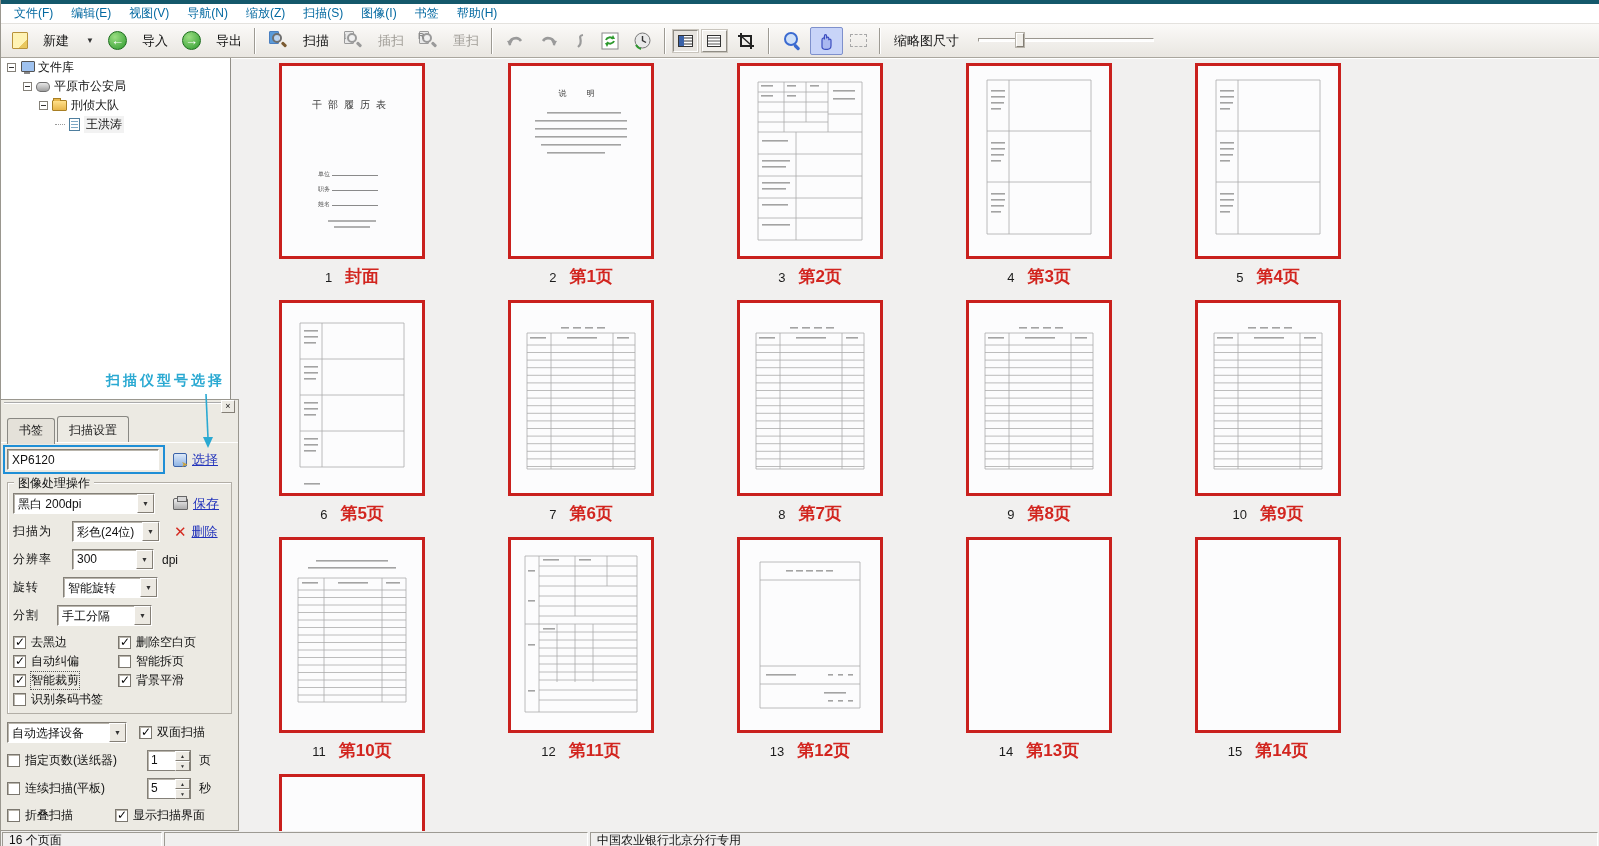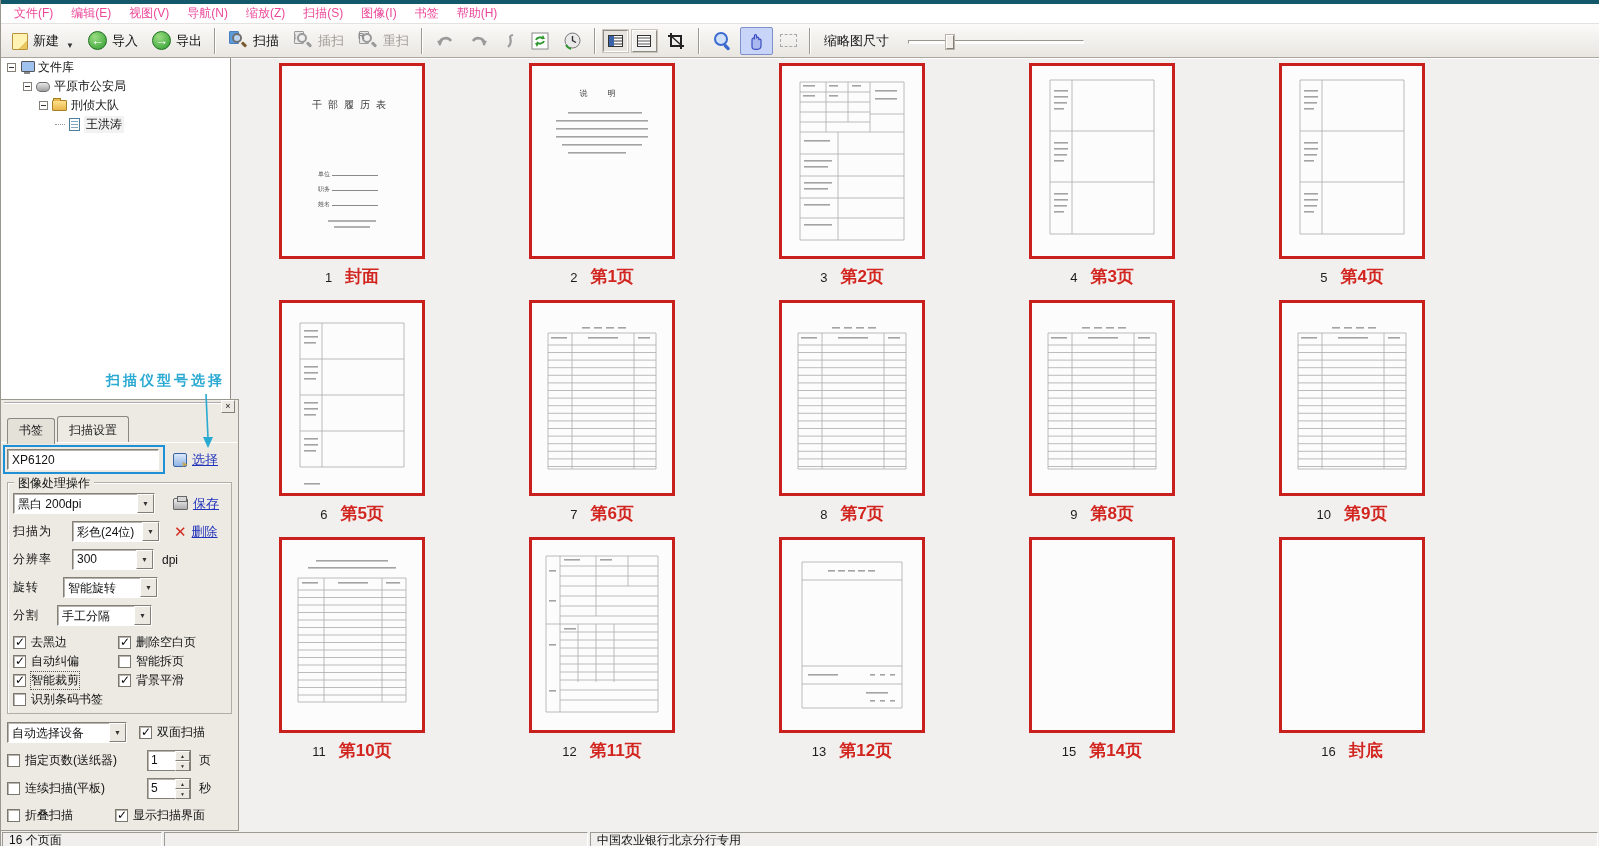--- a/index.html
+++ b/index.html
@@ -2,26 +2,26 @@
 <html><head>
 <meta charset="utf-8">
 <style>
   html,body{margin:0;padding:0;background:#cfcfcf;}
   *{box-sizing:border-box;font-family:"Liberation Sans","DejaVu Sans",sans-serif;}
   #app{width:1599px;height:846px;background:#f1f0ef;position:relative;overflow:hidden;border-left:1px solid #9a978f;}
 
   
   .title-strip{height:4px;background:#14586b;}
   .menubar{height:20px;background:#ffffff;display:flex;align-items:center;padding-left:4px;border-bottom:1px solid #e4e2de;}
-  .menu-item{font-size:12px;color:#ec4899;padding:2px 9px;cursor:default;}
+  .menu-item{font-size:12px;color:#0369a1;padding:2px 9px;cursor:default;}
 
   
   .toolbar{height:34px;background:linear-gradient(#fbfaf8,#e9e6e1);border-bottom:1px solid #aaa69e;display:flex;align-items:center;padding:0 4px;}
   .tsep{width:0;height:26px;border-left:1px solid #9d9a93;border-right:1px solid #ffffff;margin:0 5px;}
-  .tbtn{display:flex;align-items:flex-end;gap:5px;padding:3px 6px;border:1px solid transparent;border-radius:2px;font-size:13px;color:#111;cursor:default;}
+  .tbtn{display:flex;align-items:center;gap:15px;padding:3px 6px;border:1px solid transparent;border-radius:2px;font-size:13px;color:#111;cursor:default;}
   .tbtn.dis{color:#a09d97;}
   .tbtn.sel{background:#c8d4f8;border-color:#7e90cc;}
   .drop-caret{font-size:8px;color:#333;margin-left:2px;}
 
   .ic-note{width:16px;height:17px;background:linear-gradient(135deg,#fff3b4 72%,#e9c75e 72%);border:1px solid #b8923a;border-radius:1px;display:inline-block;}
   .ic-circle{width:19px;height:19px;border-radius:50%;background:radial-gradient(circle at 35% 30%,#9ade82,#2e9a2e);border:1px solid #1c6e1c;color:#fff;display:flex;align-items:center;justify-content:center;font-weight:bold;font-size:13px;line-height:1;}
   .ic-mag{position:relative;width:20px;height:19px;display:inline-block;}
   .ic-mag .page{position:absolute;left:1px;top:0;width:10px;height:13px;background:#e8f1fc;border:1px solid #4a7fc0;border-radius:1px;}
   .ic-mag .page.blue{background:#5b9bd9;}
   .ic-mag .lens{position:absolute;left:4px;top:2px;width:10px;height:10px;border:2px solid #6f6f6f;border-radius:50%;background:rgba(210,228,248,.8);}
@@ -31,21 +31,21 @@
   .ic-mag.gray .handle{background:#9a9a9a;}
   .ic-mag .ovr{position:absolute;left:0;top:0;font-size:9px;font-weight:bold;color:#8a8a8a;}
 
   .vbtn{width:25px;height:22px;background:#f2f0ec;border:1px solid #fff;border-right-color:#8f8c85;border-bottom-color:#8f8c85;box-shadow:0 0 0 1px #c9c5bd;display:flex;align-items:center;justify-content:center;margin:0 2px;}
   .vbtn.pressed{border:1px solid #8f8c85;border-right-color:#fff;border-bottom-color:#fff;background:#e7e4df;}
   .vic1{width:15px;height:12px;border:1px solid #333;display:flex;}
   .vic1 .a{width:5px;background:#3a62a8;}
   .vic1 .b{flex:1;background:repeating-linear-gradient(#fff,#fff 1px,#333 2px,#fff 3px);}
   .vic2{width:14px;height:12px;border:1px solid #333;background:repeating-linear-gradient(#fff,#fff 1px,#555 2px,#fff 3px);}
 
-  .slider-group{display:flex;align-items:flex-end;gap:19px;margin-left:8px;font-size:13px;color:#111;}
+  .slider-group{display:flex;align-items:flex-start;gap:19px;margin-left:8px;font-size:13px;color:#111;}
   .slider{position:relative;width:190px;height:16px;}
   .slider .track{position:absolute;left:0;right:14px;top:6px;height:4px;border:1px solid #9a968e;border-bottom-color:#fff;border-right-color:#fff;background:#fdfdfd;}
   .slider .thumb{position:absolute;left:38px;top:1px;width:8px;height:14px;background:#f0eee9;border:1px solid #fff;border-right-color:#847f76;border-bottom-color:#847f76;box-shadow:0 0 0 1px #b7b3aa;}
 
   
   .content{display:flex;height:773px;}
   .left-col{width:230px;position:relative;background:#bef264;border-right:1px solid #928f88;flex:none;}
   .tree-panel{height:341px;background:#fff;overflow:hidden;position:relative;}
   .tree-row{display:flex;align-items:center;height:19px;font-size:12px;color:#111;gap:4px;}
   .expander{width:9px;height:9px;border:1px solid #848078;background:#fff;position:relative;flex:none;}
@@ -94,21 +94,21 @@
   .cb.checked::after{content:"✓";position:absolute;left:1px;top:-2px;font-size:12px;font-weight:bold;color:#000;}
   .cbgrid{display:grid;grid-template-columns:105px 1fr;row-gap:0;margin-top:4px;}
   .focuslbl{outline:1px dotted #555;}
   .spin{display:flex;width:44px;height:21px;background:#fff;border:1px solid #848078;box-shadow:inset 1px 1px 0 #b9b5ac;}
   .spin .v{flex:1;padding:2px 3px;font-size:12px;}
   .spin .ud{width:15px;display:flex;flex-direction:column;}
   .spin .ud span{flex:1;background:#ece9e2;border:1px solid #fff;border-right-color:#847f76;border-bottom-color:#847f76;font-size:5px;line-height:8px;text-align:center;color:#333;}
 
   
   .main{flex:1;background:#f1f0ef;border-top:1px solid #fff;padding:4px 0 0 48px;display:flex;flex-wrap:wrap;align-content:flex-start;overflow:hidden;}
-  .cell{width:250px;height:237px;flex:none;}
+  .cell{width:229px;height:237px;flex:none;}
   .page{width:146px;height:196px;border:3px solid #c9201d;background:#fcfcfd;position:relative;cursor:pointer;}
   .sheet{position:absolute;inset:0;overflow:hidden;}
   .sk{position:absolute;inset:0;width:100%;height:100%;}
   .sk line{stroke:#ababab;stroke-width:0.8;}
   .caption{width:146px;display:flex;justify-content:center;align-items:baseline;gap:13px;margin-top:6px;}
   .t-num{font-size:13px;color:#1c1c1c;}
   .t-label{font-size:17px;font-weight:bold;color:#d2251f;font-family:"Liberation Sans","DejaVu Sans",sans-serif;}
   .cv-title{position:absolute;top:32px;left:0;right:0;text-align:center;font-size:10px;letter-spacing:6px;color:#3a3a3a;font-family:"Liberation Serif","DejaVu Serif",serif;}
   .cv-title.notes{top:22px;font-size:8px;letter-spacing:9px;}
   .cv-fields{position:absolute;top:104px;left:36px;}
@@ -909,20 +909,29 @@
                 <rect x="108" y="160" width="5" height="1.6" fill="#a3a3a3"></rect>
               </svg>
             </div>
     </div>
     <div class="caption">
       <span class="t-num">13</span>
       <span class="t-label">第12页</span>
     </div>
   </div>
 
+  <div class="cell">
+    <div class="page">
+      <div class="sheet"></div>
+    </div>
+    <div class="caption">
+      <span class="t-num">14</span>
+      <span class="t-label">第13页</span>
+    </div>
+  </div>
 
   <div class="cell">
     <div class="page">
       <div class="sheet"></div>
     </div>
     <div class="caption">
       <span class="t-num">15</span>
       <span class="t-label">第14页</span>
     </div>
   </div>

